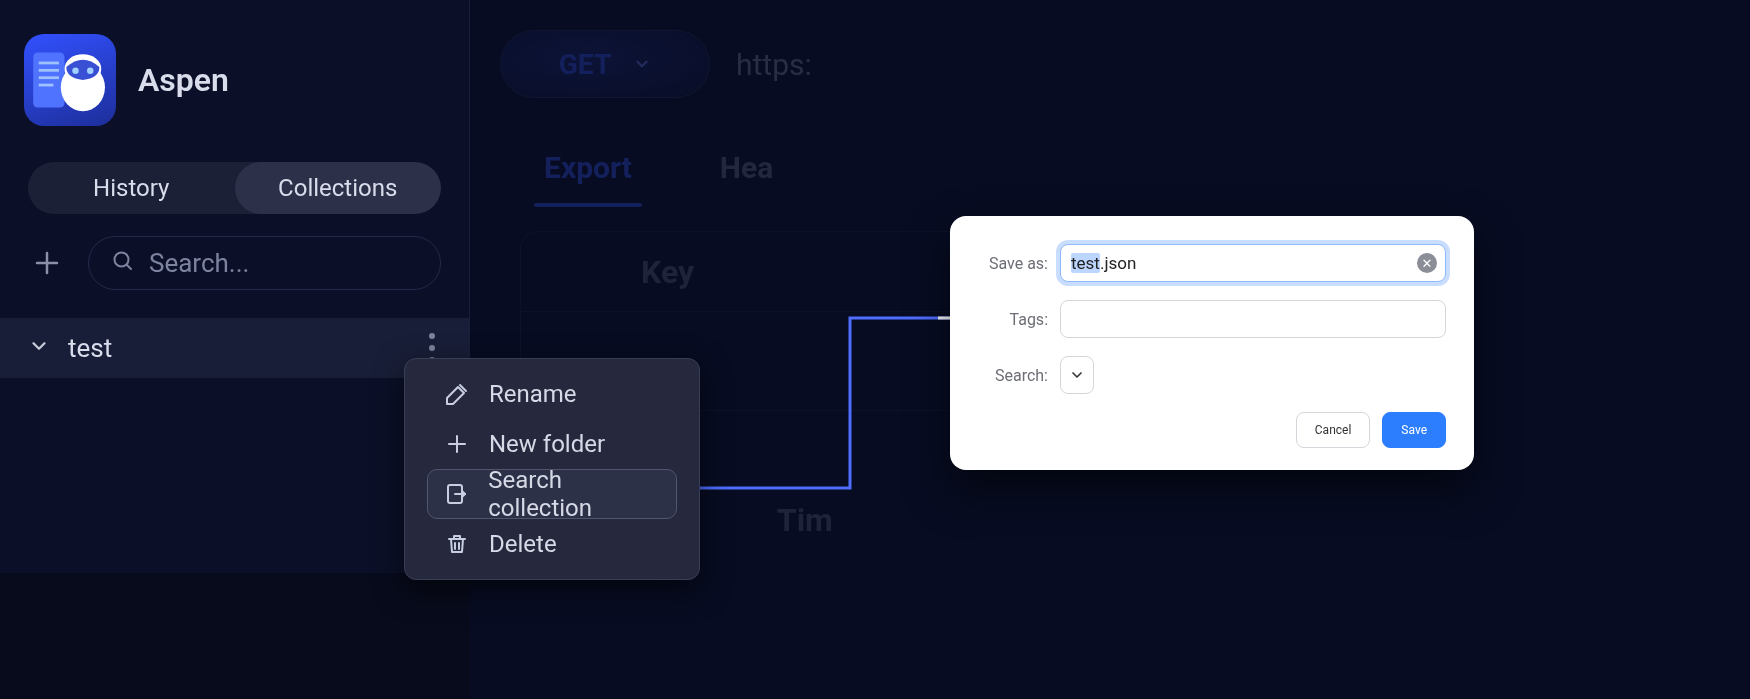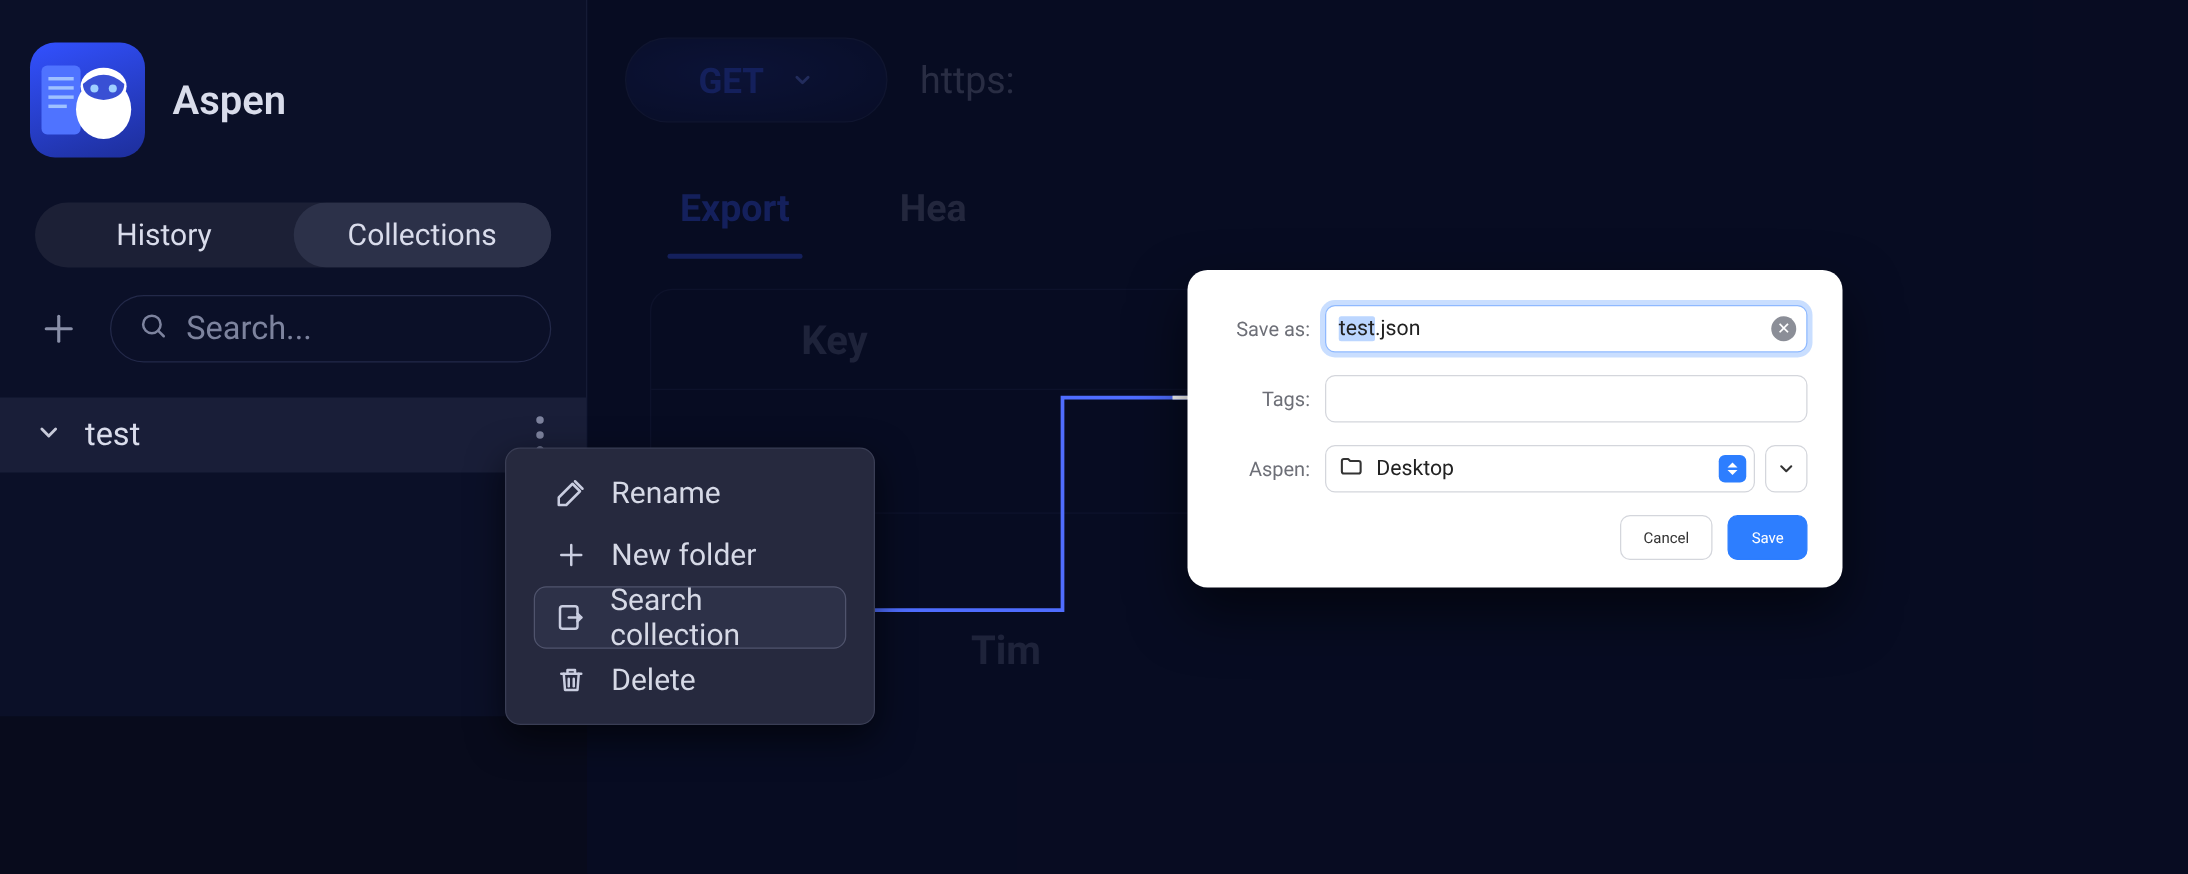--- a/index.html
+++ b/index.html
@@ -235,31 +235,22 @@
         <span class="clear-x">✕</span>
       </div>
     </div>
     <div class="drow">
       <div class="lbl">Tags:</div>
       <div class="field">
         <span></span>
       </div>
     </div>
     <div class="drow">
-      <div class="lbl">Aspen:</div>
+      <div class="lbl">Search:</div>
       <div class="where-wrap">
-        <div class="where-sel">
-          <span>
-            <svg width="20" height="20" viewBox="0 0 24 24" fill="none" stroke="#333" stroke-width="2" stroke-linecap="round" stroke-linejoin="round">
-                <path d="M3 7a2 2 0 012-2h4l2 2h8a2 2 0 012 2v8a2 2 0 01-2 2H5a2 2 0 01-2-2V7z"></path>
-              </svg>
-          </span>
-          <span>Desktop</span>
-          <span class="updown"></span>
-        </div>
         <div class="chev-btn">
           <svg width="16" height="16" viewBox="0 0 24 24" fill="none" stroke="#333" stroke-width="2.5" stroke-linecap="round" stroke-linejoin="round">
               <polyline points="6 9 12 15 18 9"></polyline>
             </svg>
         </div>
       </div>
     </div>
     <div class="dlg-actions">
       <div class="btn cancel">Cancel</div>
       <div class="btn save">Save</div>

